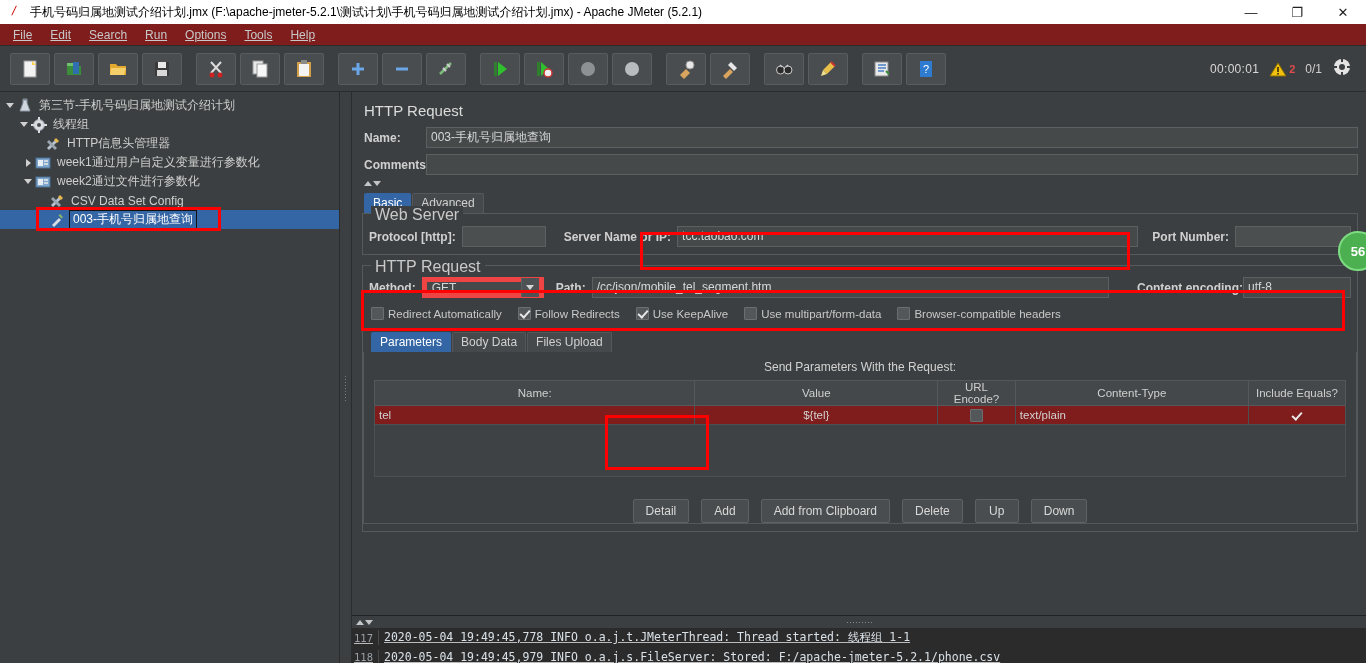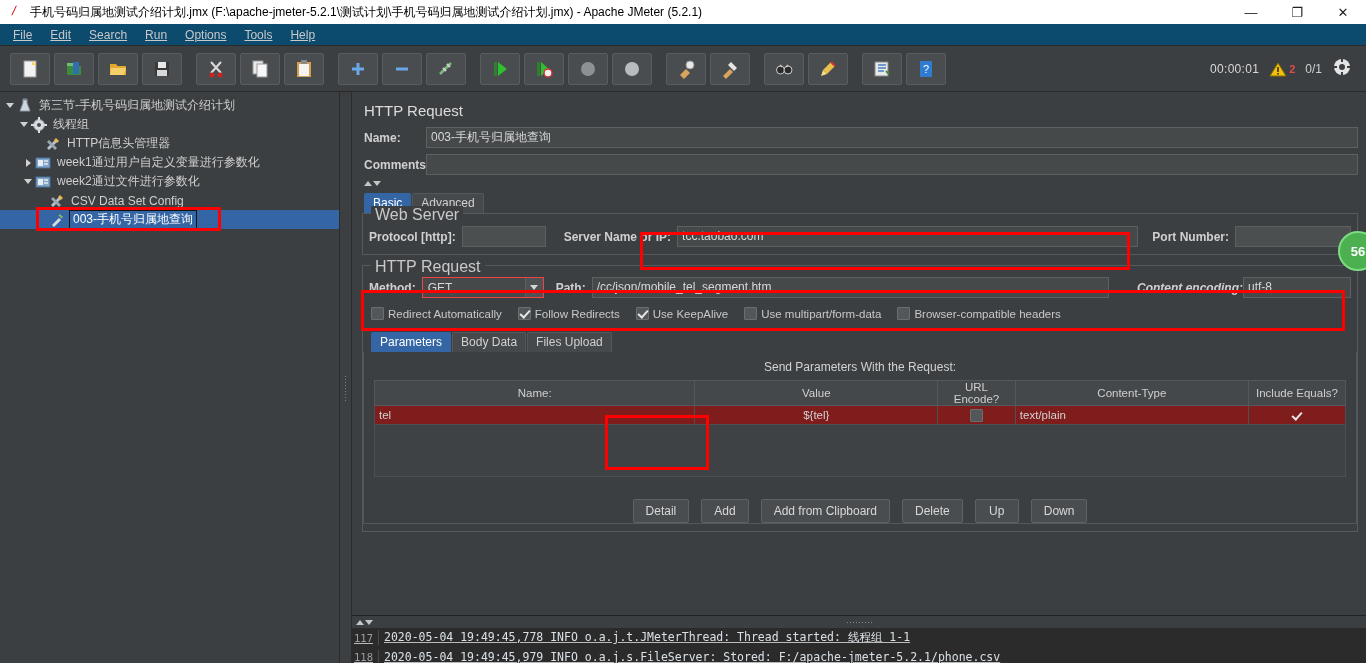--- a/index.html
+++ b/index.html
@@ -28,21 +28,21 @@
   }
   .titlebar .tb-title { flex: 1 1 auto; white-space: nowrap; overflow: hidden; }
   .tb-btns { display: flex; height: 24px; }
   .tb-btn {
     width: 46px; height: 24px; display: flex; align-items: center; justify-content: center;
     color: #222; font-size: 13px; line-height: 1;
   }
 
   
   .menubar {
-    height: 22px; background: #0c4a6e; display: flex; align-items: center;
+    height: 22px; background: #7f1d1d; display: flex; align-items: center;
     padding-left: 4px; border-bottom: 1px solid #2b2b2b;
   }
   .menuitem {
     padding: 2px 9px; color: #c8c8c8; font-size: 12px; white-space: nowrap;
   }
   .menuitem u { text-decoration: underline; }
 
   
   .toolbar {
     height: 46px; background: #3c3f41; display: flex; align-items: center;
@@ -190,21 +190,21 @@
 
   
   .greenbadge {
     position: absolute; right: -12px; top: 139px; width: 40px; height: 40px;
     border-radius: 50%; background: #4caf50; border: 2px solid #7ddc82;
     color: #ffffff; font-size: 13px; font-weight: bold;
     display: flex; align-items: center; justify-content: center; z-index: 30;
   }
 
   .combo {
-    display: flex; align-items: center; background: #45494a; border: 1px solid #ef4444;
+    display: flex; align-items: center; background: #45494a; border: 5px solid #ef4444;
     height: 21px; width: 122px;
   }
   .combo .cval { flex: 1 1 auto; padding-left: 5px; color: #d8d8d8; font-size: 12px; }
   .combo .carrow {
     width: 18px; height: 19px; background: #4e5254; border-left: 1px solid #5c6061;
     display: flex; align-items: center; justify-content: center;
   }
   .combo .carrow i { width:0;height:0;border-left:4px solid transparent;border-right:4px solid transparent;border-top:5px solid #d5d5d5; display:block; }
 </style>
 </head>
@@ -535,21 +535,21 @@
       <div style="display:flex; align-items:center; padding-top:3px;">
         <span class="flabel">Method:</span>
         <span class="combo" style="margin-left:6px;">
           <span class="cval">GET</span>
           <span class="carrow">
               <i></i>
             </span>
         </span>
         <span class="flabel" style="margin-left:12px;">Path:</span>
         <span class="field" style="flex:1 1 auto; margin-left:6px;">/cc/json/mobile_tel_segment.htm</span>
-        <span class="flabel" style="margin-left:28px;font-style:italic;">Content encoding:</span>
+        <span class="flabel" style="margin-left:28px;">Content encoding:</span>
         <span class="field" style="width:108px; ">utf-8</span>
       </div>
 
       <div class="cbrow" style="padding-left:2px;">
         <span class="cbitem">
           <span class="cbox"></span>
           <span class="cblabel">Redirect Automatically</span>
         </span>
         <span class="cbitem">
           <span class="cbox checked"></span>

